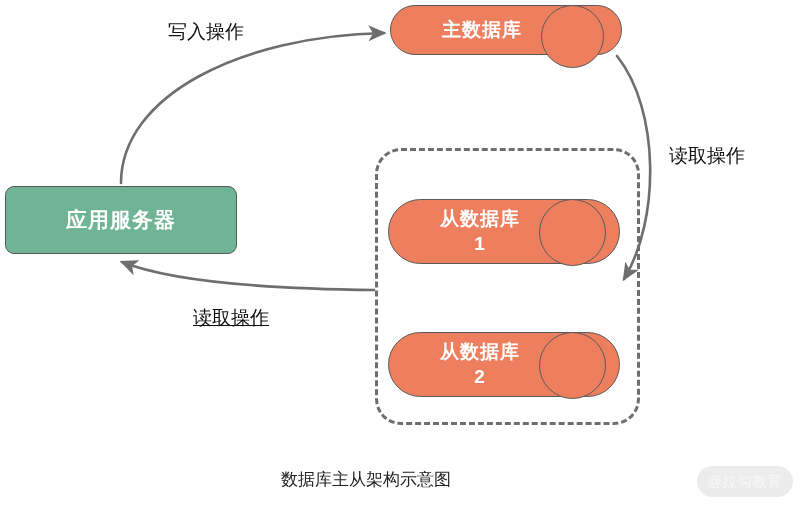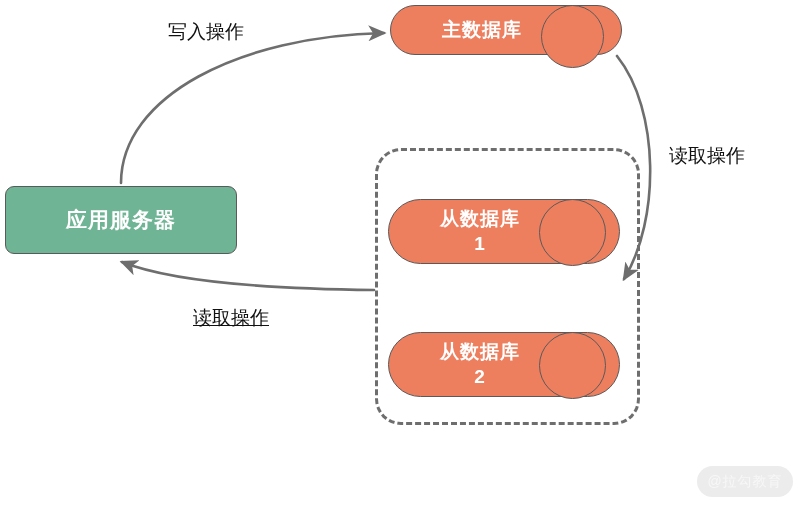--- a/index.html
+++ b/index.html
@@ -136,18 +136,19 @@
     </span>
   </div>
   <div class="db-cylinder-face" style="left:539px; top:332px; width:65px; height:65px;"></div>
 
   <div class="edge-label" style="left:144px; top:19px;margin-left:24px;">写入操作</div>
 
   <div class="edge-label" style="left:193px; top:305px;text-decoration:underline;">读取操作</div>
 
   <div class="edge-label" style="left:669px; top:143px;">读取操作</div>
 
+  <div class="caption" style="left:281px; top:468px;">数据库主从架构示意图</div>
 
   <div class="watermark" style="left:697px; top:466px; width:96px; height:31px;">
     <span>@拉勾教育</span>
   </div>
 
 </div>
 
 </body></html>

